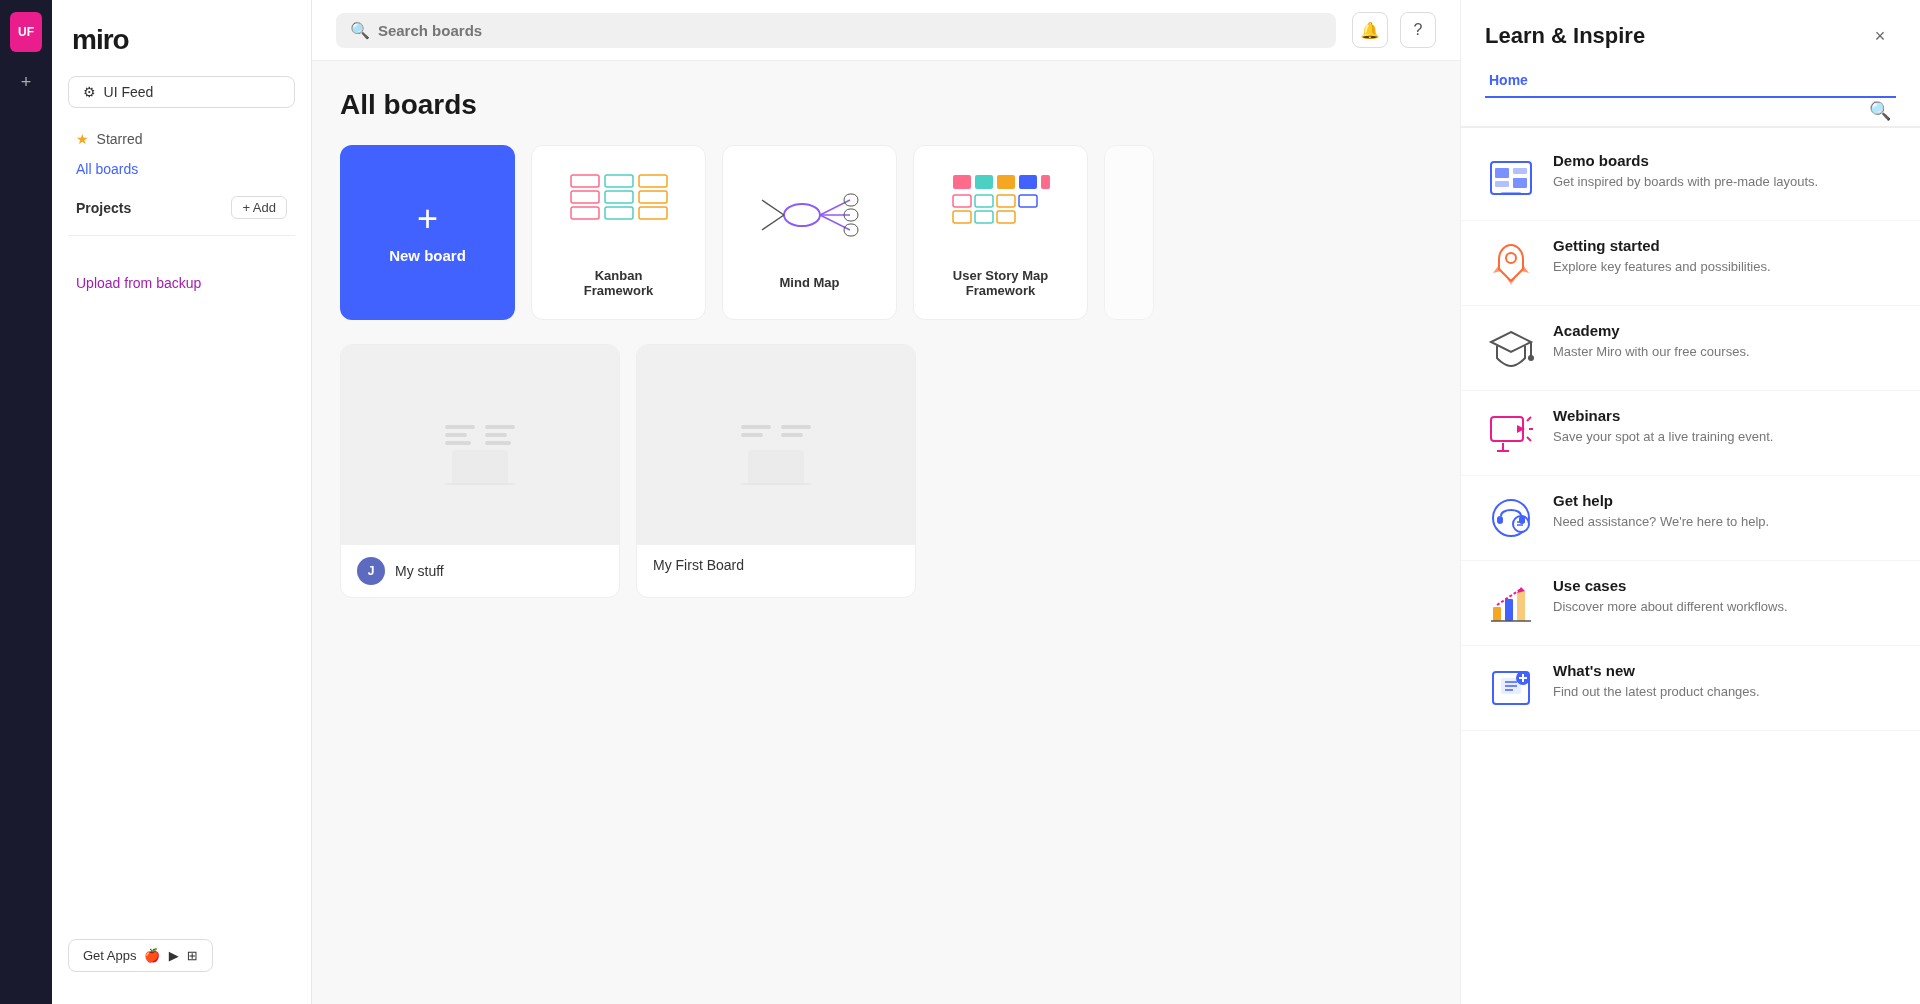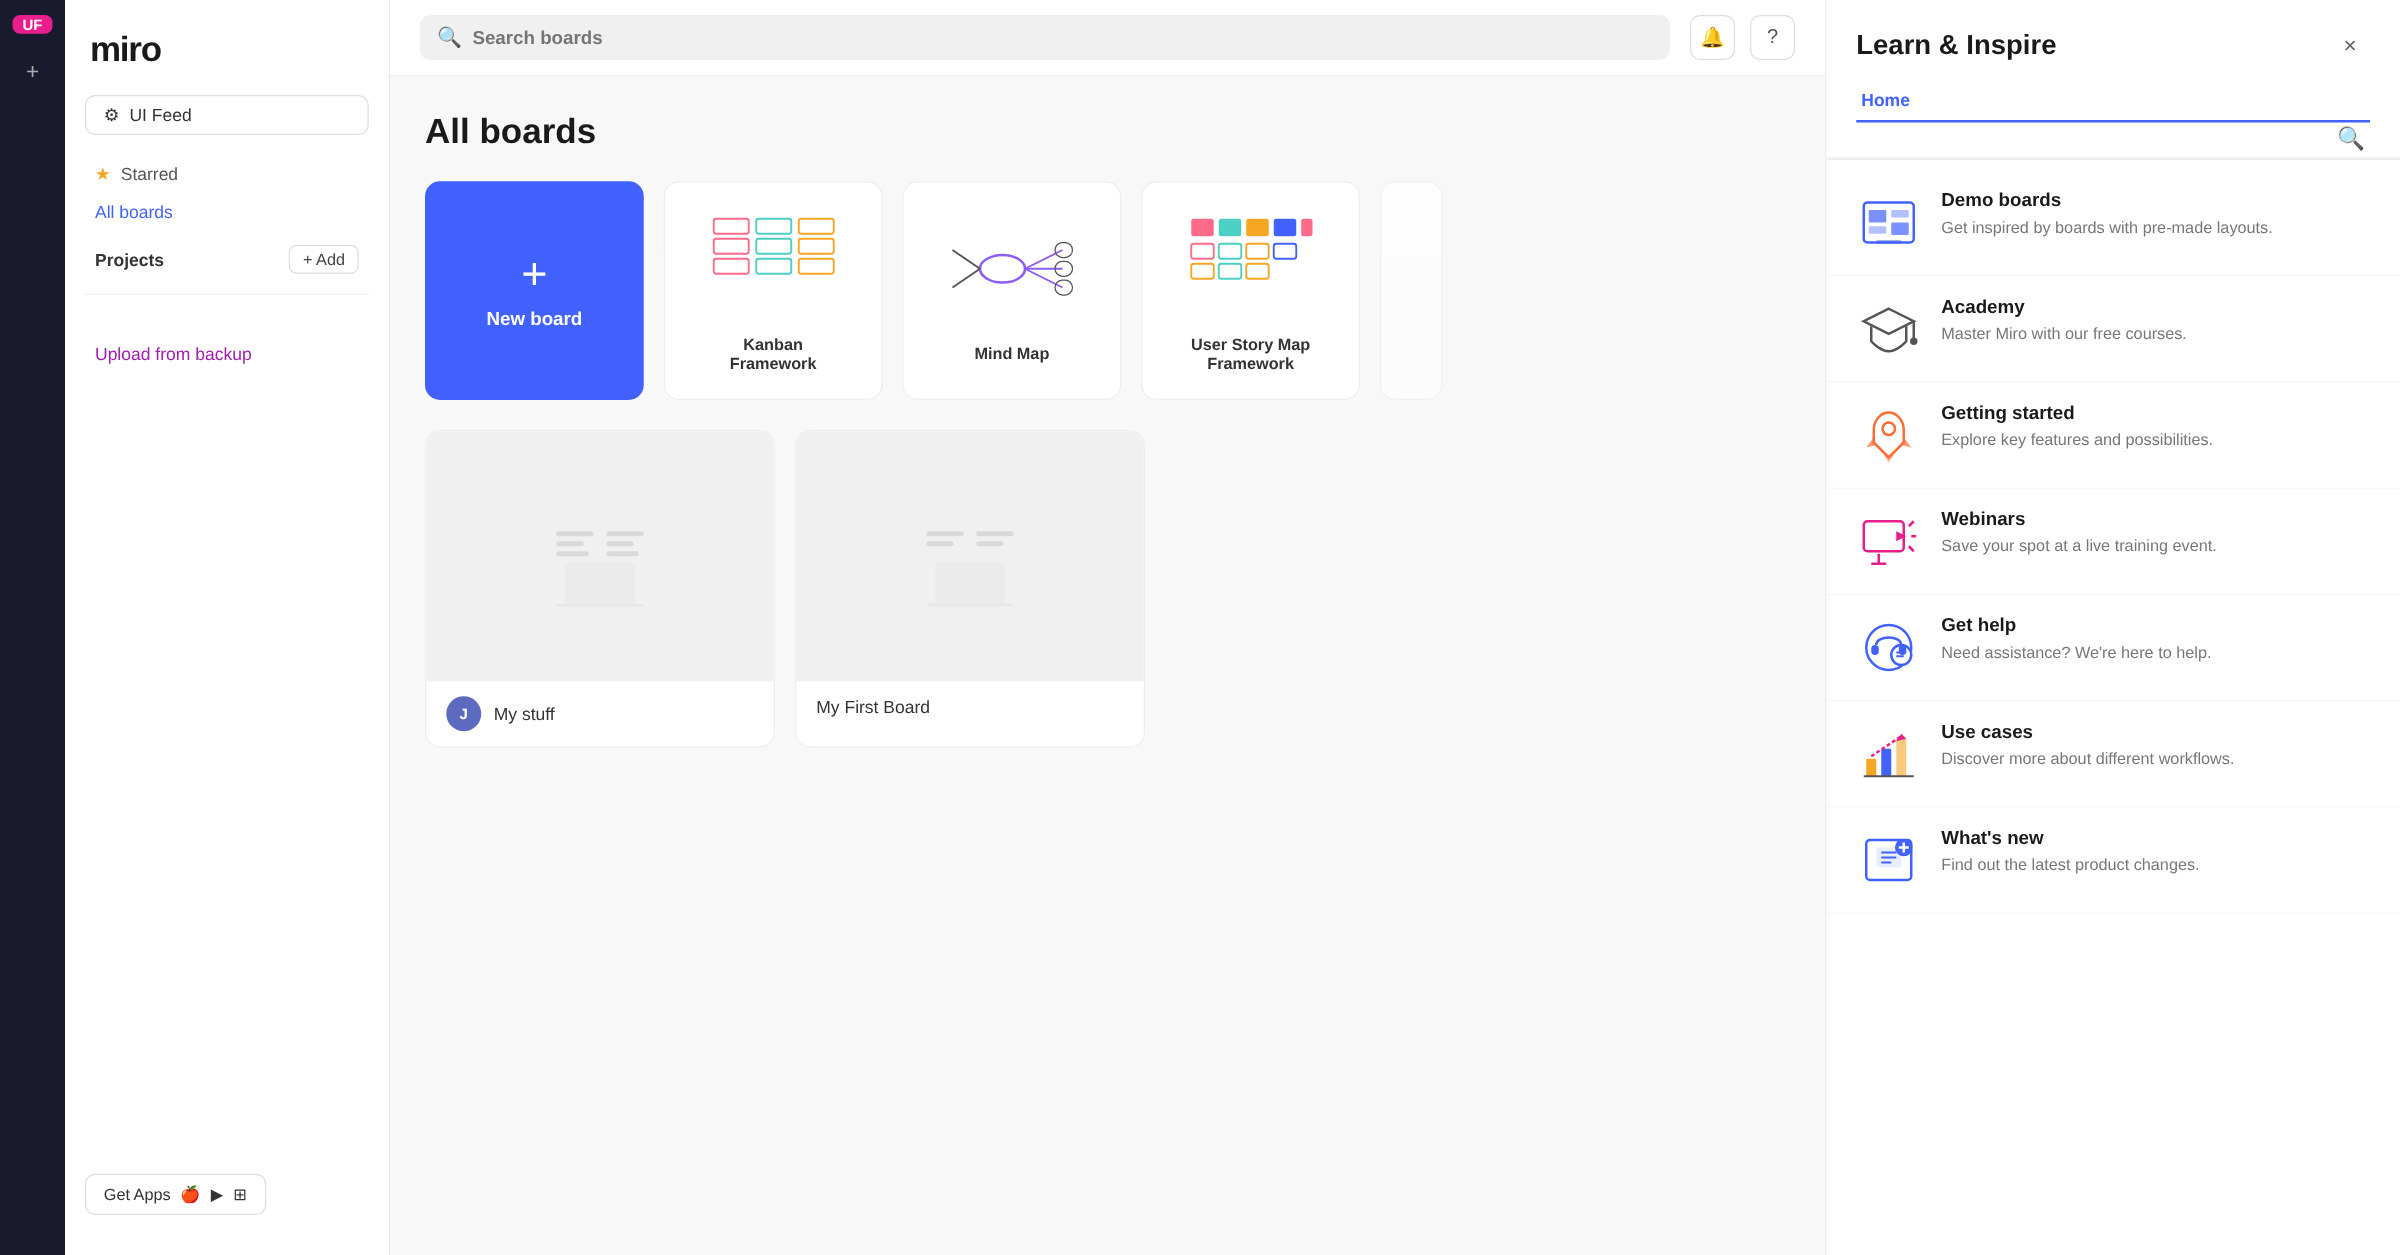--- a/index.html
+++ b/index.html
@@ -11,21 +11,21 @@
       background: #1a1a2e;
       display: flex;
       flex-direction: column;
       align-items: center;
       padding: 12px 0;
       gap: 16px;
       flex-shrink: 0;
       z-index: 10;
     }
     .avatar-uf {
-      width: 32px; height: 15px;
+      width: 32px; height: 40px;
       background: #e91e8c;
       border-radius: 6px;
       display: flex; align-items: center; justify-content: center;
       color: white; font-weight: 700; font-size: 12px;
     }
     .left-sidebar-add {
       width: 28px; height: 28px;
       border-radius: 6px;
       display: flex; align-items: center; justify-content: center;
       color: #aaa; font-size: 18px; cursor: pointer;
@@ -575,46 +575,46 @@
       </div>
       <div class="learn-item-text">
         <div class="learn-item-title">Demo boards</div>
         <div class="learn-item-desc">Get inspired by boards with pre-made layouts.</div>
       </div>
     </div>
 
     <div class="learn-item">
       <div class="learn-item-icon">
         <svg width="48" height="48" viewBox="0 0 48 48">
-          <polygon points="24,8 44,18 24,28 4,18" fill="none" stroke="#555" stroke-width="2"></polygon>
-          <path d="M10 22 L10 34 C10 34 17 42 24 42 C31 42 38 34 38 34 L38 22" fill="none" stroke="#555" stroke-width="2"></path>
-          <line x1="44" y1="18" x2="44" y2="32" stroke="#555" stroke-width="2"></line>
-          <circle cx="44" cy="34" r="3" fill="#555"></circle>
-        </svg>
-      </div>
-      <div class="learn-item-text">
-        <div class="learn-item-title">Academy</div>
-        <div class="learn-item-desc">Master Miro with our free courses.</div>
-      </div>
-    </div>
-
-    <div class="learn-item">
-      <div class="learn-item-icon">
-        <svg width="48" height="48" viewBox="0 0 48 48">
 
           <path d="M24 6 C30 6 36 12 36 20 L36 30 L24 42 L12 30 L12 20 C12 12 18 6 24 6Z" fill="none" stroke="#ff6b35" stroke-width="2"></path>
           <circle cx="24" cy="19" r="5" fill="none" stroke="#ff6b35" stroke-width="2"></circle>
           <path d="M12 26 L6 34 L14 32Z" fill="#ff6b35" opacity="0.7"></path>
           <path d="M36 26 L42 34 L34 32Z" fill="#ff6b35" opacity="0.7"></path>
           <path d="M20 40 L24 46 L28 40" fill="#ff6b35" opacity="0.5"></path>
         </svg>
       </div>
       <div class="learn-item-text">
         <div class="learn-item-title">Getting started</div>
         <div class="learn-item-desc">Explore key features and possibilities.</div>
+      </div>
+    </div>
+
+    <div class="learn-item">
+      <div class="learn-item-icon">
+        <svg width="48" height="48" viewBox="0 0 48 48">
+          <polygon points="24,8 44,18 24,28 4,18" fill="none" stroke="#555" stroke-width="2"></polygon>
+          <path d="M10 22 L10 34 C10 34 17 42 24 42 C31 42 38 34 38 34 L38 22" fill="none" stroke="#555" stroke-width="2"></path>
+          <line x1="44" y1="18" x2="44" y2="32" stroke="#555" stroke-width="2"></line>
+          <circle cx="44" cy="34" r="3" fill="#555"></circle>
+        </svg>
+      </div>
+      <div class="learn-item-text">
+        <div class="learn-item-title">Academy</div>
+        <div class="learn-item-desc">Master Miro with our free courses.</div>
       </div>
     </div>
 
     <div class="learn-item">
       <div class="learn-item-icon">
         <svg width="48" height="48" viewBox="0 0 48 48">
           <rect x="4" y="8" width="32" height="24" rx="3" fill="none" stroke="#e91e8c" stroke-width="2"></rect>
           <line x1="16" y1="34" x2="16" y2="42" stroke="#e91e8c" stroke-width="2"></line>
           <line x1="10" y1="42" x2="22" y2="42" stroke="#e91e8c" stroke-width="2"></line>
           <path d="M30 16 L38 20 L30 24Z" fill="#e91e8c"></path>

